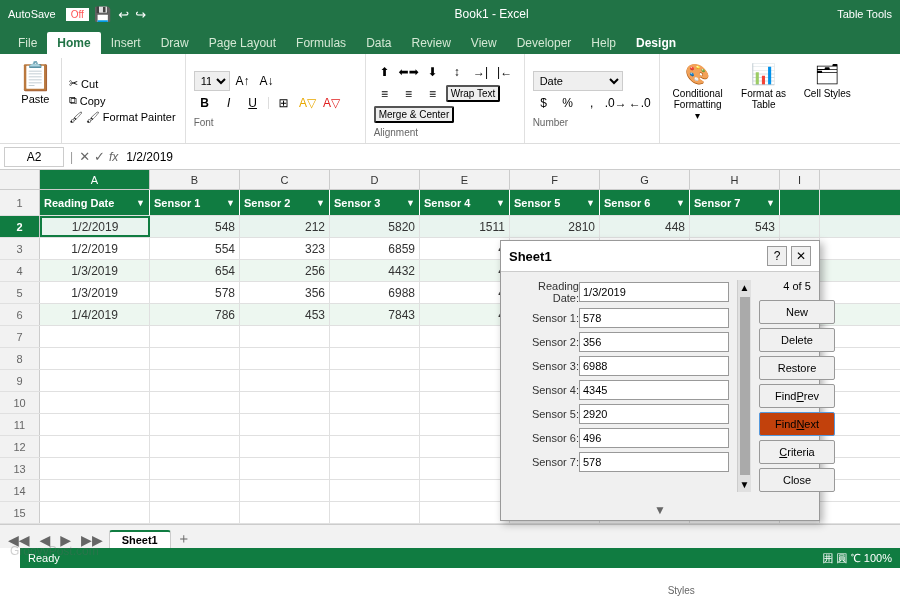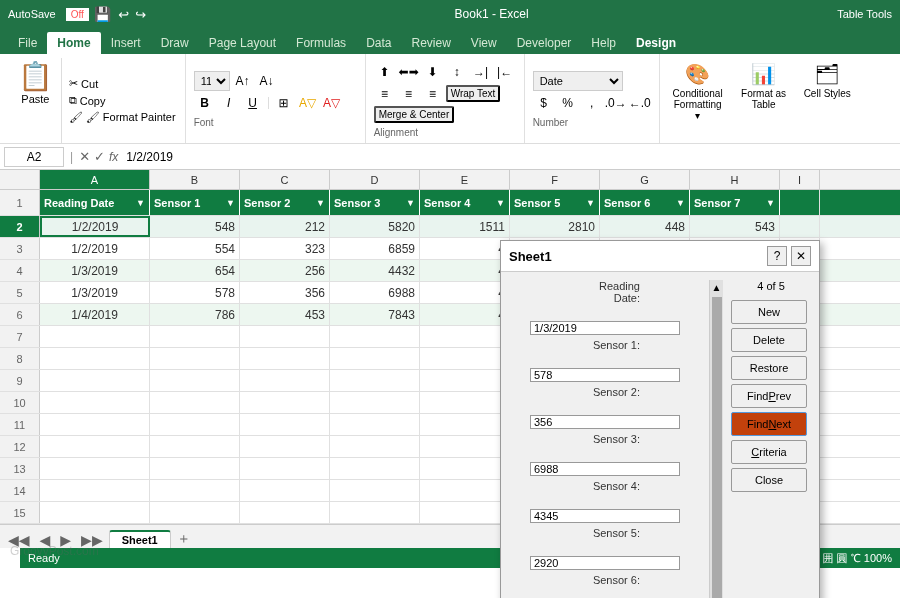--- a/index.html
+++ b/index.html
@@ -238,21 +238,21 @@
     }
     .dialog-title { font-size: 13px; font-weight: 600; }
     .dialog-controls { display: flex; gap: 4px; }
     .dialog-btn-small {
       width: 20px; height: 20px; border: 1px solid #999;
       background: #f0f0f0; cursor: pointer; display: flex;
       align-items: center; justify-content: center; font-size: 12px;
     }
     .dialog-body { display: flex; padding: 8px; gap: 8px; }
     .dialog-fields { flex: 1; display: flex; flex-direction: column; gap: 4px; }
-    .dialog-field-row { display: flex; align-items: center; gap: 17px; flex-direction: column; }
+    .dialog-field-row { display: flex; align-items: center; gap: 0; }
     .dialog-label { width: 70px; text-align: right; font-size: 11px; color: #333; }
     .dialog-input {
       flex: 1; height: 20px; border: 1px solid #999; padding: 0 3px;
       font-size: 11px; background: #fff;
     }
     .dialog-side { display: flex; flex-direction: column; gap: 4px; width: 80px; }
     .dialog-record { font-size: 11px; text-align: center; margin-bottom: 4px; }
     .dialog-action-btn {
       width: 76px; height: 24px; border: 1px solid #999;
       background: #f0f0f0; cursor: pointer; font-size: 11px;

